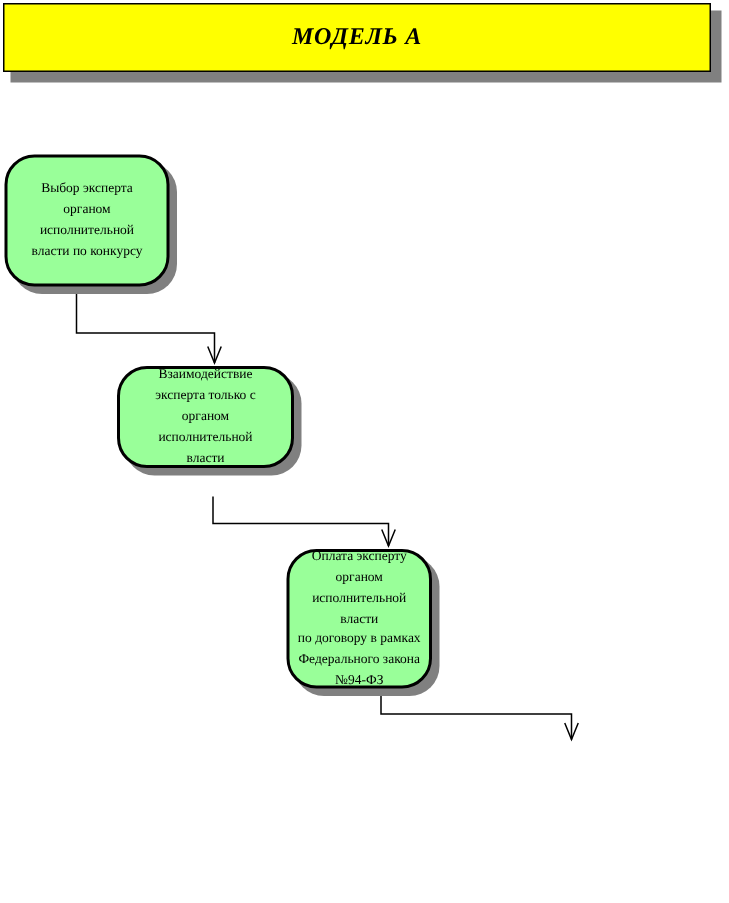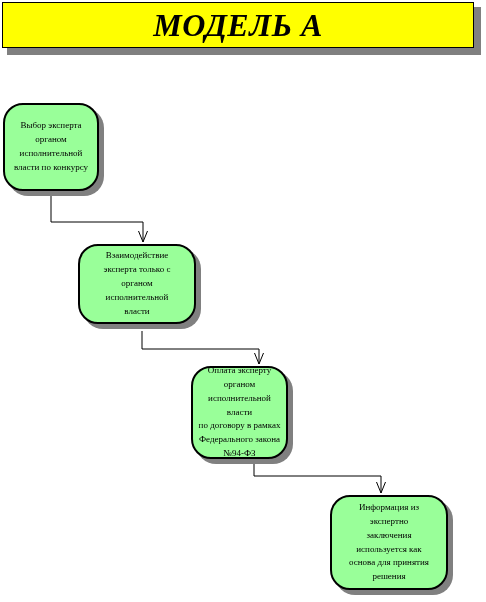--- a/index.html
+++ b/index.html
@@ -40,21 +40,21 @@
     height: 46px;
     background: #ffff00;
     border: 1px solid #000000;
     box-sizing: border-box;
     display: flex;
     align-items: center;
     justify-content: center;
   }
   .banner-text {
     font-family: "Liberation Serif", "DejaVu Serif", serif;
-    font-size: 32px;
+    font-size: 16px;
     font-weight: bold;
     font-style: italic;
     color: #000000;
     letter-spacing: 0.5px;
     white-space: nowrap;
   }
 
   
   .node-wrap {
     position: absolute;
@@ -129,31 +129,31 @@
     <g id="connector-group">
         <polyline points="51,191 51,222 143,222 143,242"></polyline>
         <path d="M 138.5 231 L 143 242 L 147.5 231" class="arrow-head"></path>
         <polyline points="142,331 142,349 259,349 259,364"></polyline>
         <path d="M 254.5 353 L 259 364 L 263.5 353" class="arrow-head"></path>
         <polyline points="254,459 254,476 381,476 381,493"></polyline>
         <path d="M 376.5 482 L 381 493 L 385.5 482" class="arrow-head"></path>
       </g>
   </svg>
 
-  <div class="node-wrap" id="wrap-0" style="left: 3px; top: 103px; width: 96px; height: 88px;">
+  <div class="node-wrap" id="wrap-0" style="left: 3px; top: 103px; width: 110px; height: 88px;">
     <div class="node-shadow"></div>
     <div class="node">
       <div class="node-text">Выбор эксперта
 органом
 исполнительной
 власти по конкурсу</div>
     </div>
   </div>
 
-  <div class="node-wrap" id="wrap-1" style="left: 78px; top: 244px; width: 118px; height: 80px;">
+  <div class="node-wrap" id="wrap-1" style="left: 78px; top: 244px; width: 118px; height: 68px;">
     <div class="node-shadow"></div>
     <div class="node">
       <div class="node-text">Взаимодействие
 эксперта только с
 органом
 исполнительной
 власти</div>
     </div>
   </div>
 
@@ -162,25 +162,14 @@
     <div class="node">
       <div class="node-text">Оплата эксперту
 органом
 исполнительной власти
 по договору в рамках
 Федерального закона
 №94-ФЗ</div>
     </div>
   </div>
 
-  <div class="node-wrap" id="wrap-3" style="left: 330px; top: 495px; width: 118px; height: 95px;">
-    <div class="node-shadow"></div>
-    <div class="node">
-      <div class="node-text">Информация из
-экспертно
-заключения
-используется как
-основа для принятия
-решения</div>
-    </div>
-  </div>
 
 </div>
 
 </body></html>

